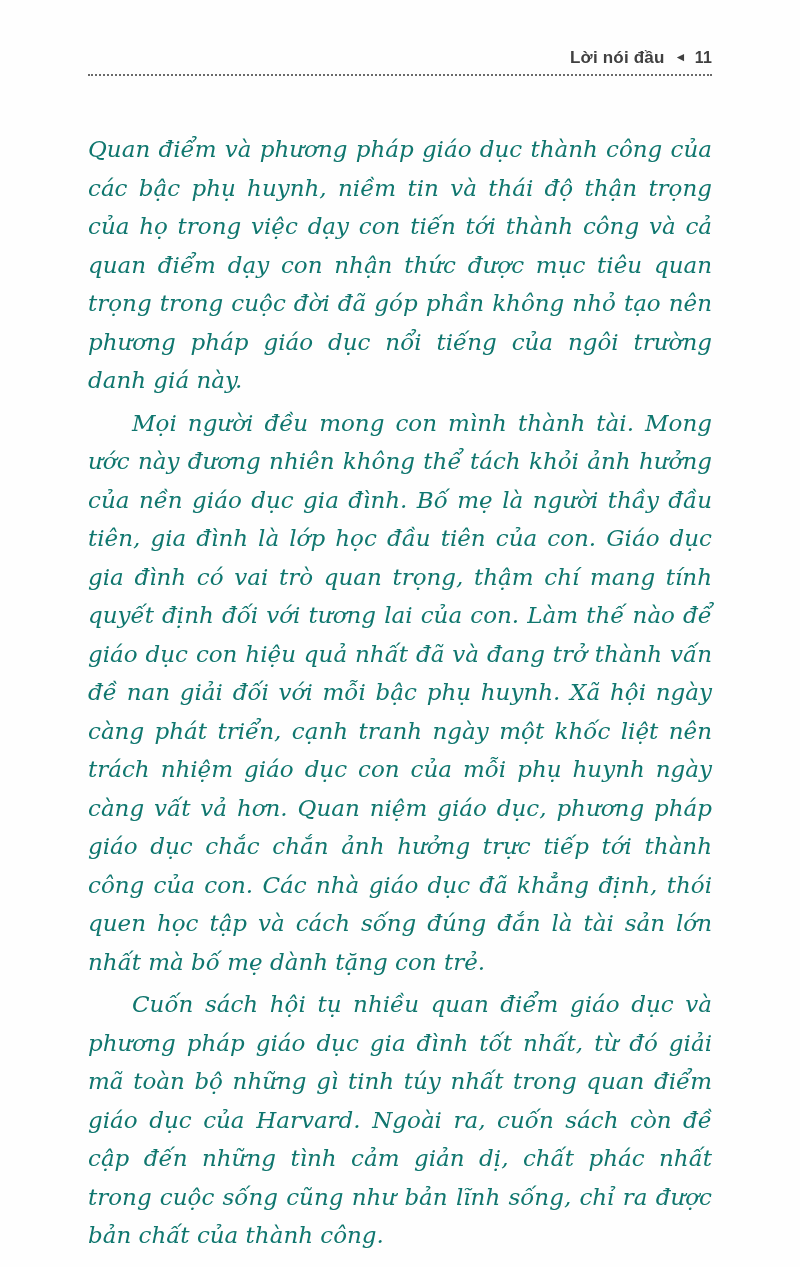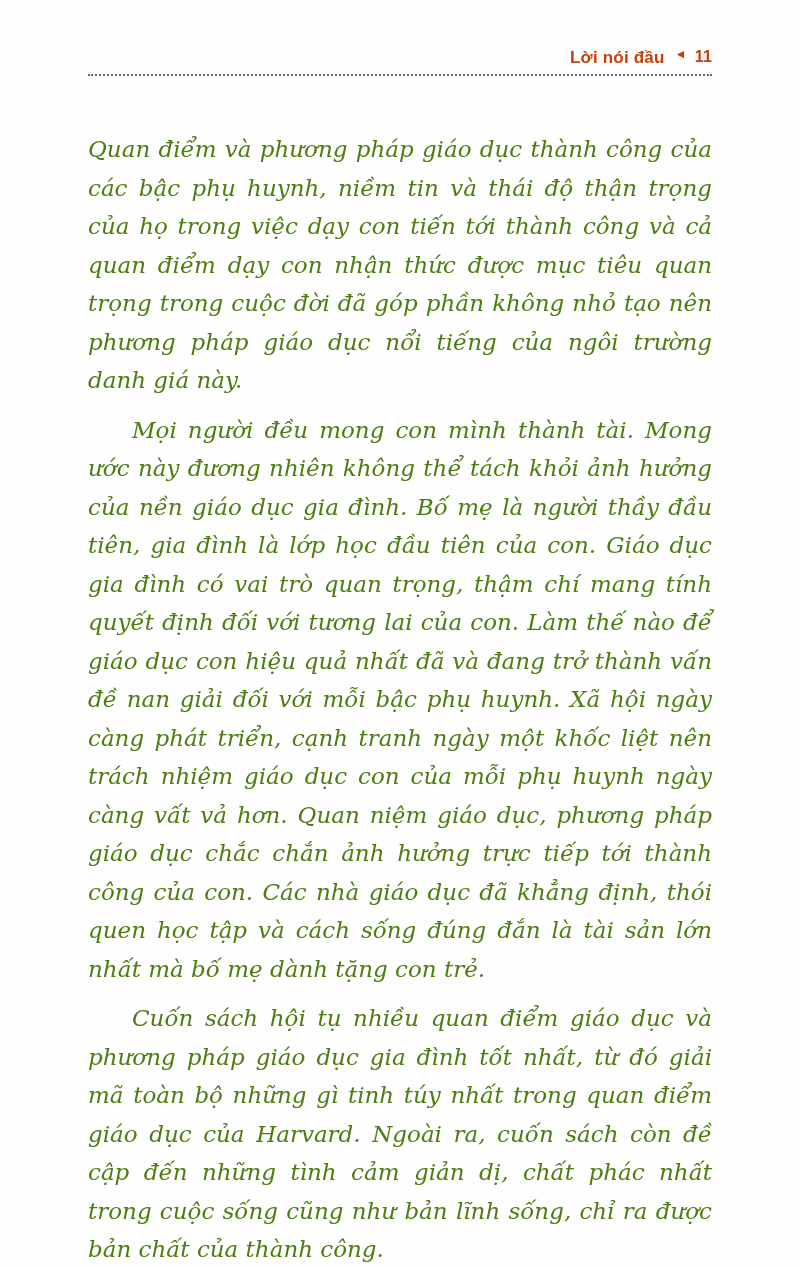--- a/index.html
+++ b/index.html
@@ -19,25 +19,25 @@
   }
   .header {
     position: absolute;
     top: 48px;
     left: 88px;
     right: 88px;
   }
   .header-text {
     display: flex;
     justify-content: flex-end;
-    align-items: flex-start;
+    align-items: center;
     font-family: "Liberation Sans", "DejaVu Sans", sans-serif;
     font-weight: bold;
     font-size: 17px;
-    color: #c2410c;
+    color: #404040;
     letter-spacing: 0.2px;
     padding-bottom: 6px;
   }
   .header-text .running-head {
     margin-right: 10px;
   }
   .header-text .arrow {
     font-size: 12px;
     margin-right: 8px;
     position: relative;
@@ -55,24 +55,24 @@
     top: 130px;
     left: 88px;
     right: 88px;
   }
   .content p {
     margin: 0;
     font-style: italic;
     font-size: 23px;
     line-height: 38.5px;
     text-align: justify;
-    color: #4d7c0f;
+    color: #0f766e;
   }
   .content p + p {
-    margin-top: 11px;
+    margin-top: 4px;
   }
   .content p.indent {
     text-indent: 44px;
   }
 </style>
 </head>
 <body>
 
 <div class="page">
 

